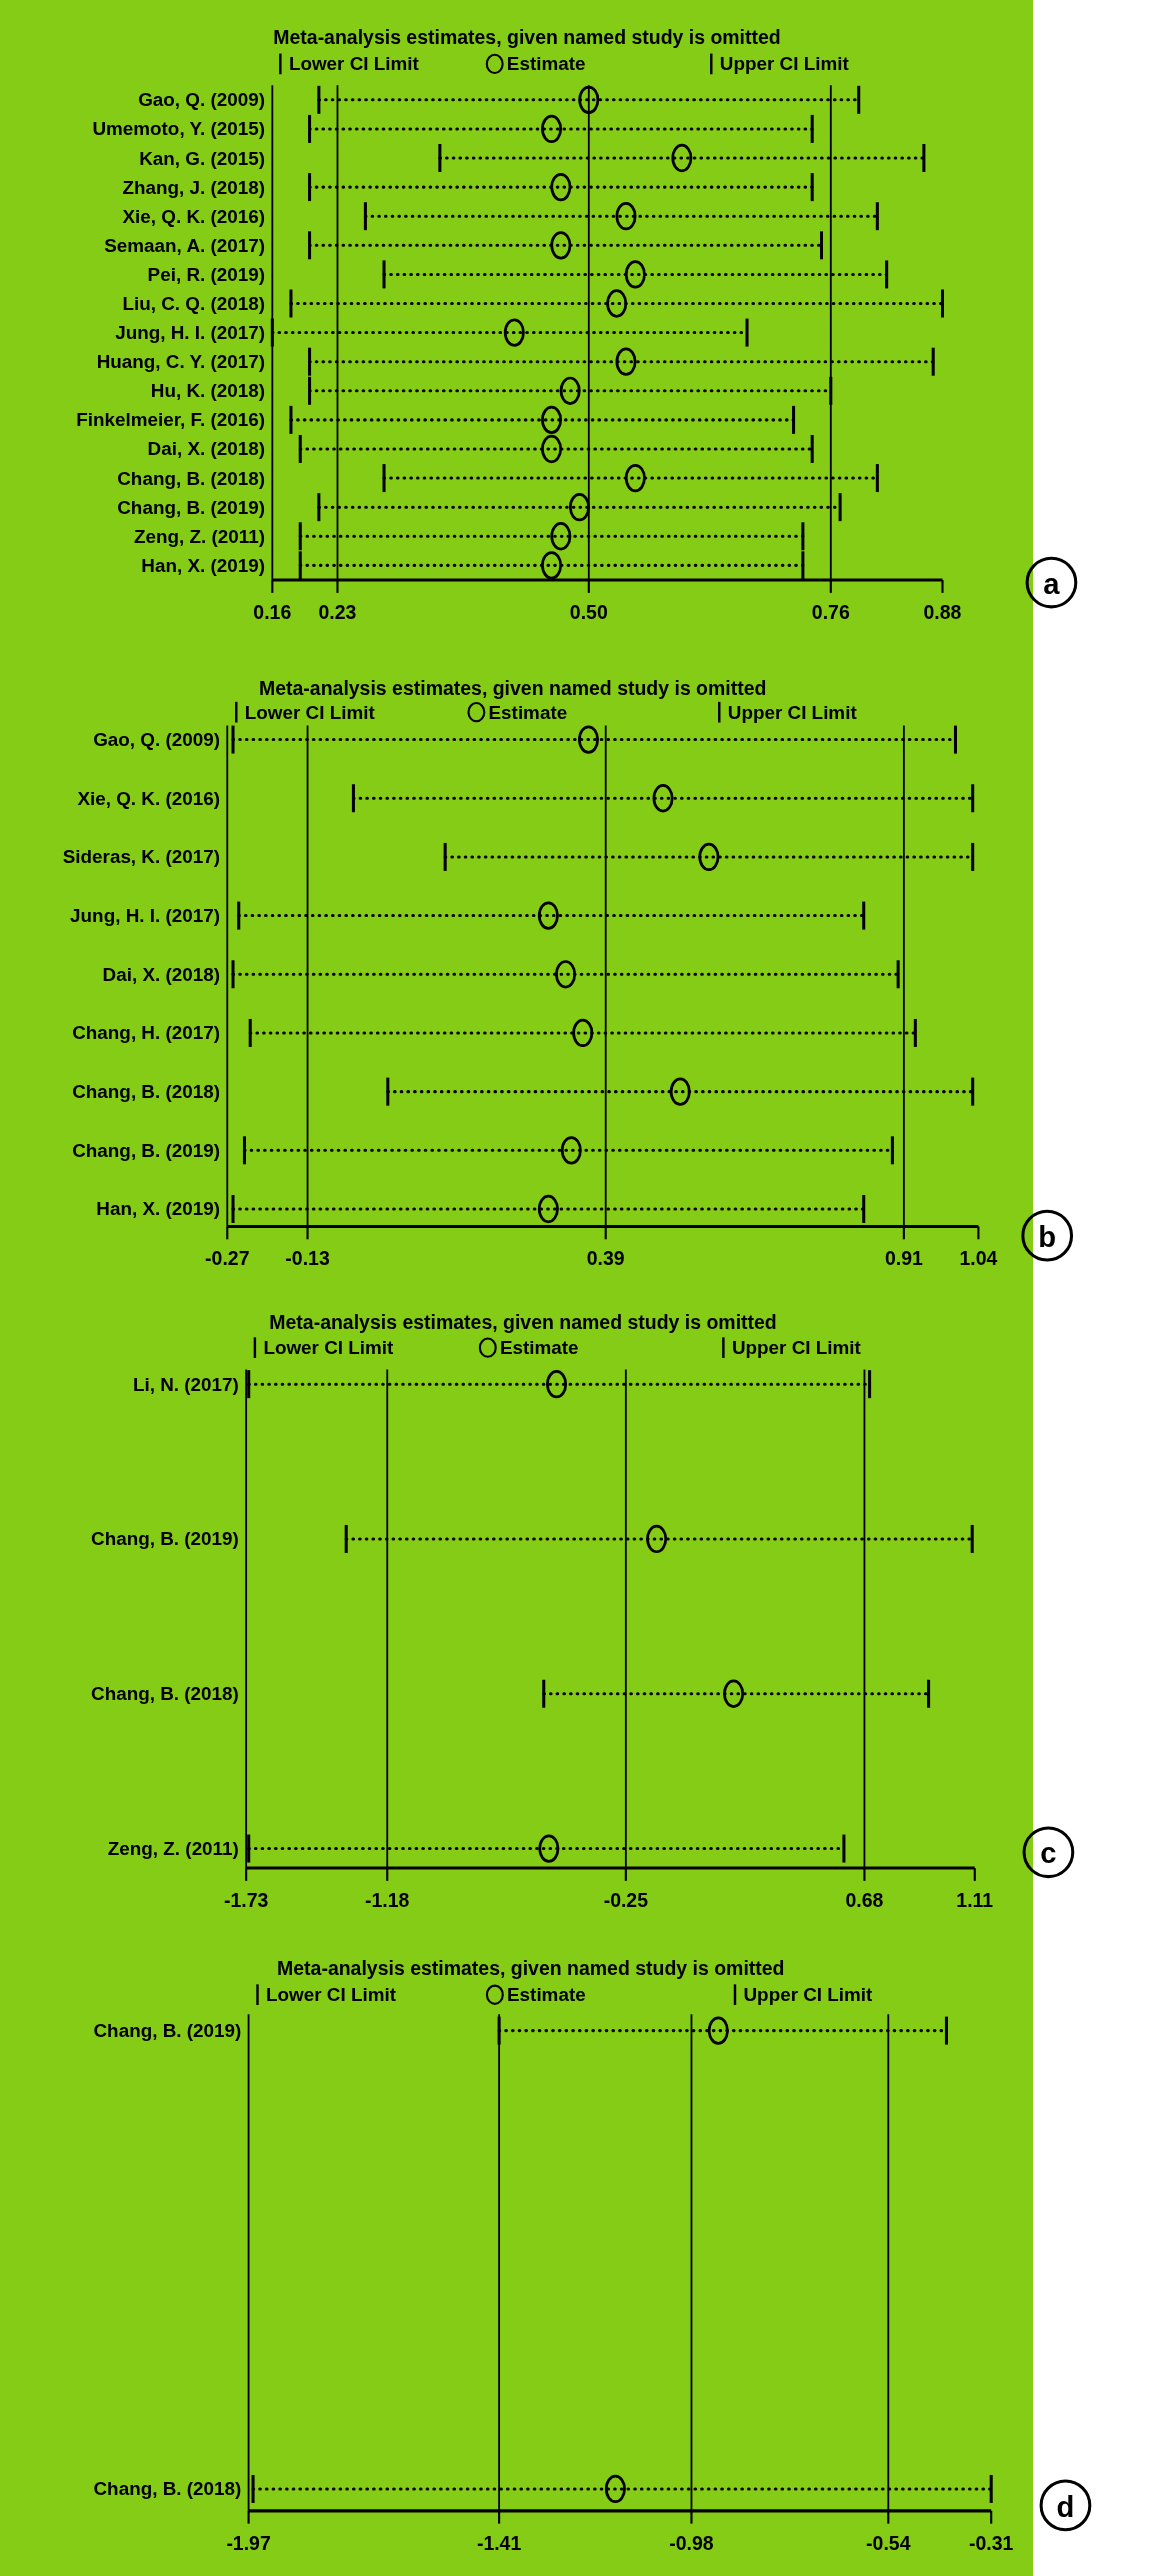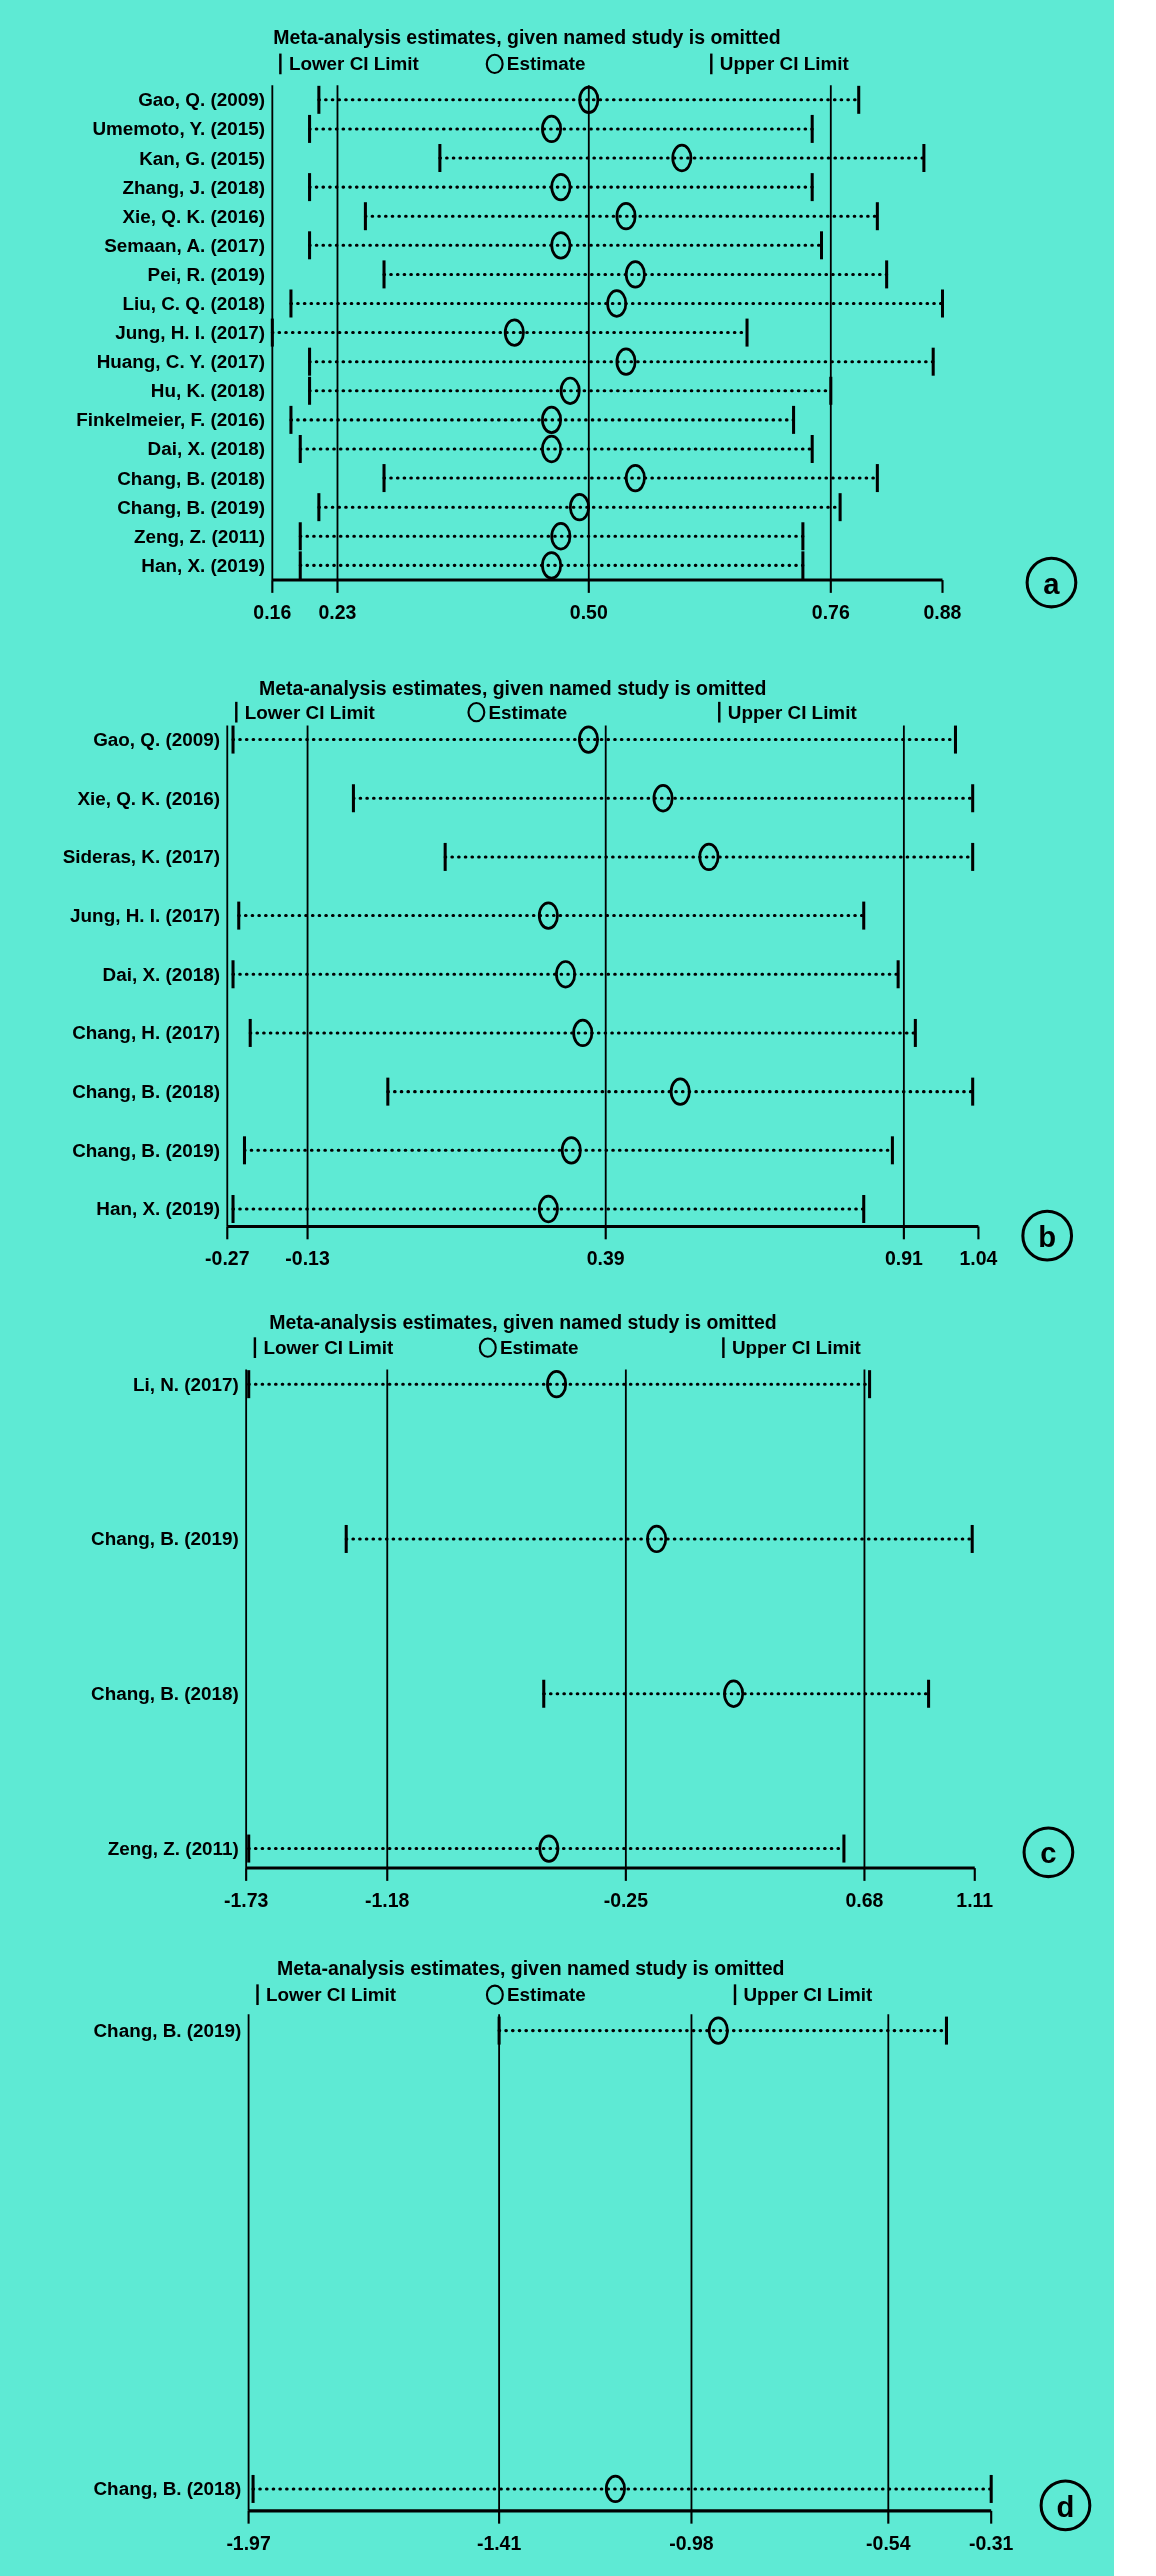--- a/index.html
+++ b/index.html
@@ -1,19 +1,19 @@
 <!DOCTYPE html>
 <html style="font-size:9.7px"><head>
 <meta charset="utf-8">
 <style>
   html, body { margin:0; padding:0; background:#ffffff; }
   #figure-root {
     position:relative;
-    width:1114px; height:2576px;
-    background:#5eead4;
+    width:1033px; height:2576px;
+    background:#84cc16;
     font-family:"Liberation Sans", sans-serif;
   }
   svg text {
     font-family:"Liberation Sans", sans-serif;
     font-weight:bold;
     fill:#000000;
   }
 </style>
 </head>
 <body>

